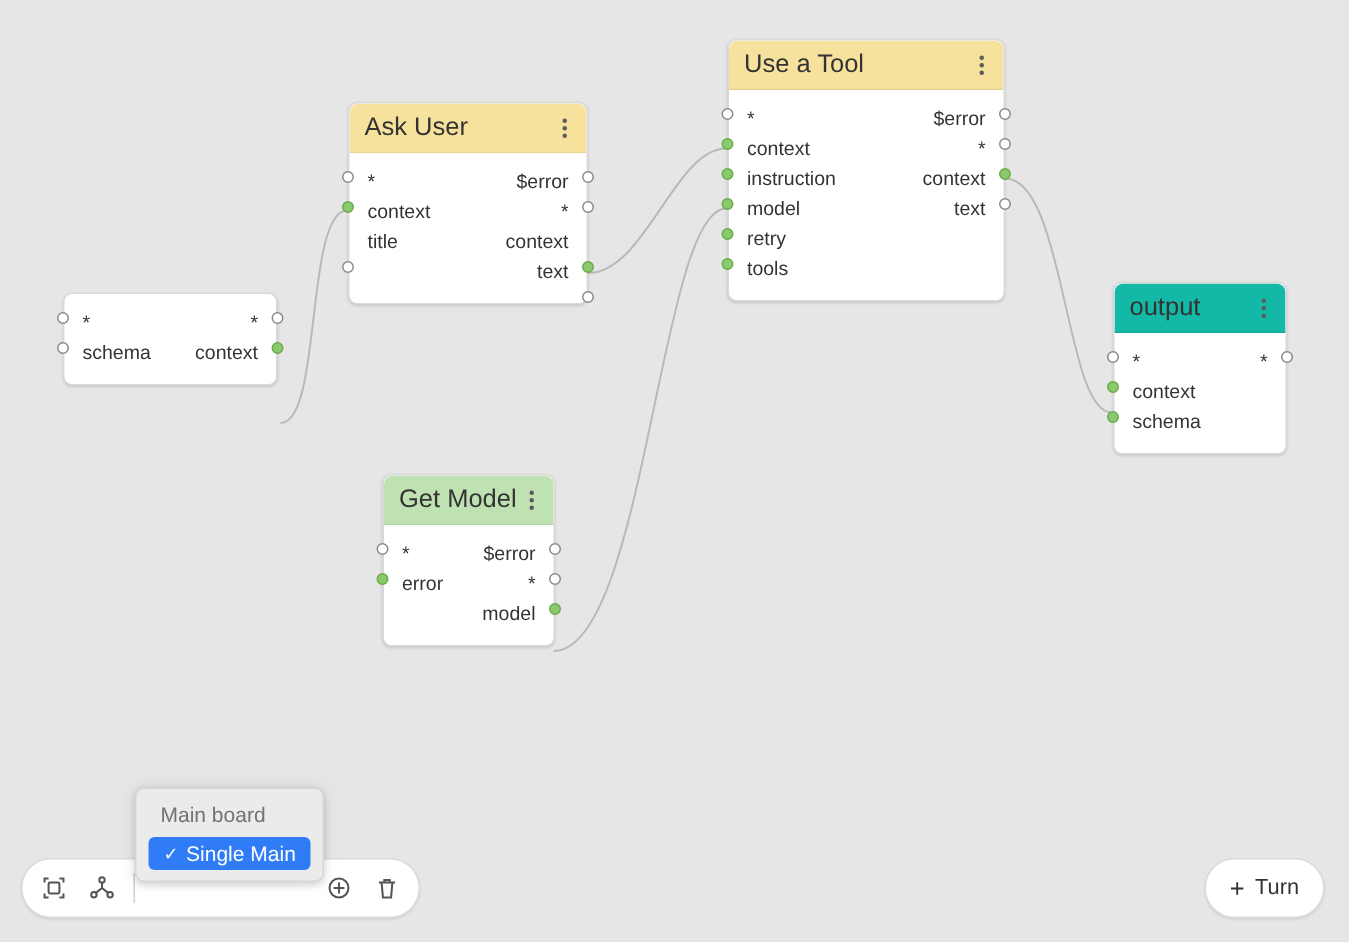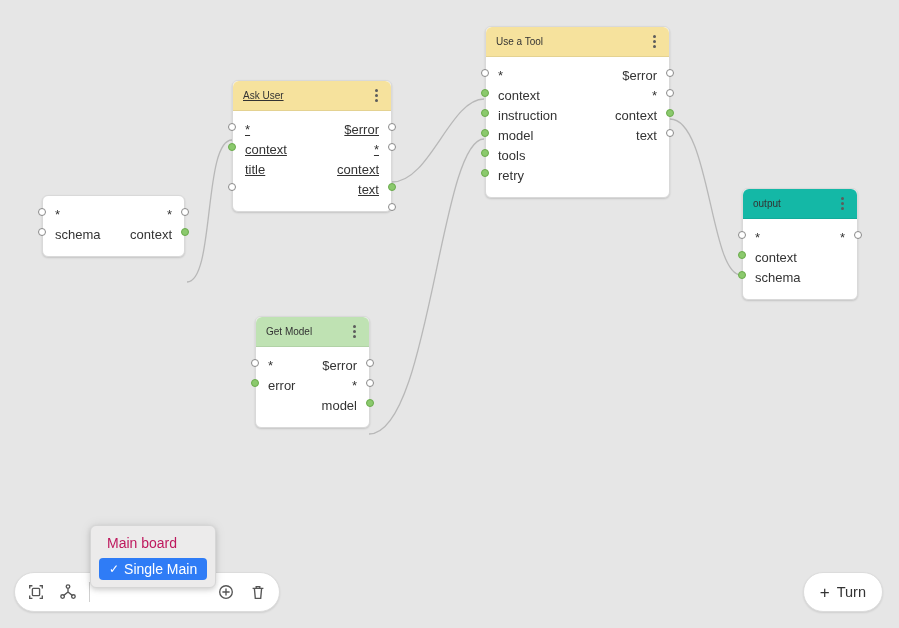--- a/index.html
+++ b/index.html
@@ -23,21 +23,21 @@
     border: 1px solid #d9d9d9;
     overflow: visible;
   }
   .node-header {
     display: flex;
     align-items: center;
     justify-content: space-between;
     padding: 6px 10px;
     border-bottom: 1px solid rgba(0,0,0,.07);
     border-radius: 6px 6px 0 0;
-    font-size: 10px;
+    font-size: 17px;
   }
   .node-header.green  { background: #bfe2b3; }
   .node-header.yellow { background: #f6e29d; }
   .node-header.blue   { background: #14b8a6; }
 
   .kebab {
     display: flex;
     flex-direction: column;
     gap: 2px;
     cursor: pointer;
@@ -117,21 +117,21 @@
     border: 1px solid #d6d6d6;
     border-radius: 6px;
     padding: 7px 8px 7px 8px;
     box-shadow: 0 2px 5px rgba(0,0,0,.15), 0 0 12px rgba(0,0,0,.08);
     display: flex;
     flex-direction: column;
     gap: 5px;
     z-index: 30;
     font-size: 14px;
   }
-  .crumb-plain { color: #be185d; padding: 2px 8px; }
+  .crumb-plain { color: #737373; padding: 2px 8px; }
   .crumb-active {
     background: #2f7cf6;
     color: #fff;
     padding: 3px 10px;
     border-radius: 4px;
     display: flex;
     align-items: center;
     gap: 5px;
   }
   .check { font-size: 12px; }
@@ -186,21 +186,21 @@
     </div>
     <div class="io-row">
       <span class="port" style="left:-5px; top:32px;"></span>
       <span class="io-left">schema</span>
       <span class="io-right">context</span>
       <span class="port filled" style="right:-5px; top:32px;"></span>
     </div>
   </div>
 </div>
 
-<div class="node" style="left:232px; top:80px; width:160px;text-decoration:underline;">
+<div class="node" style="left:232px; top:68px; width:160px;">
   <div class="node-header yellow">
     <span>Ask User</span>
     <div class="kebab">
         <span></span>
         <span></span>
         <span></span>
       </div>
   </div>
   <div class="node-body">
     <div class="io-row">
@@ -257,27 +257,27 @@
       <span class="io-right">context</span>
       <span class="port filled" style="right:-5px; top:52px;"></span>
     </div>
     <div class="io-row">
       <span class="port filled" style="left:-5px; top:72px;"></span>
       <span class="io-left">model</span>
       <span class="io-right">text</span>
       <span class="port" style="right:-5px; top:72px;"></span>
     </div>
     <div class="io-row">
+      <span class="port filled" style="left:-5px; top:92px;"></span>
+      <span class="io-left">retry</span>
+      <span class="io-right"></span>
+    </div>
+    <div class="io-row">
       <span class="port filled" style="left:-5px; top:112px;"></span>
       <span class="io-left">tools</span>
-      <span class="io-right"></span>
-    </div>
-    <div class="io-row">
-      <span class="port filled" style="left:-5px; top:92px;"></span>
-      <span class="io-left">retry</span>
       <span class="io-right"></span>
     </div>
   </div>
 </div>
 
 <div class="node" style="left:255px; top:316px; width:115px;">
   <div class="node-header green">
     <span>Get Model</span>
     <div class="kebab">
         <span></span>

